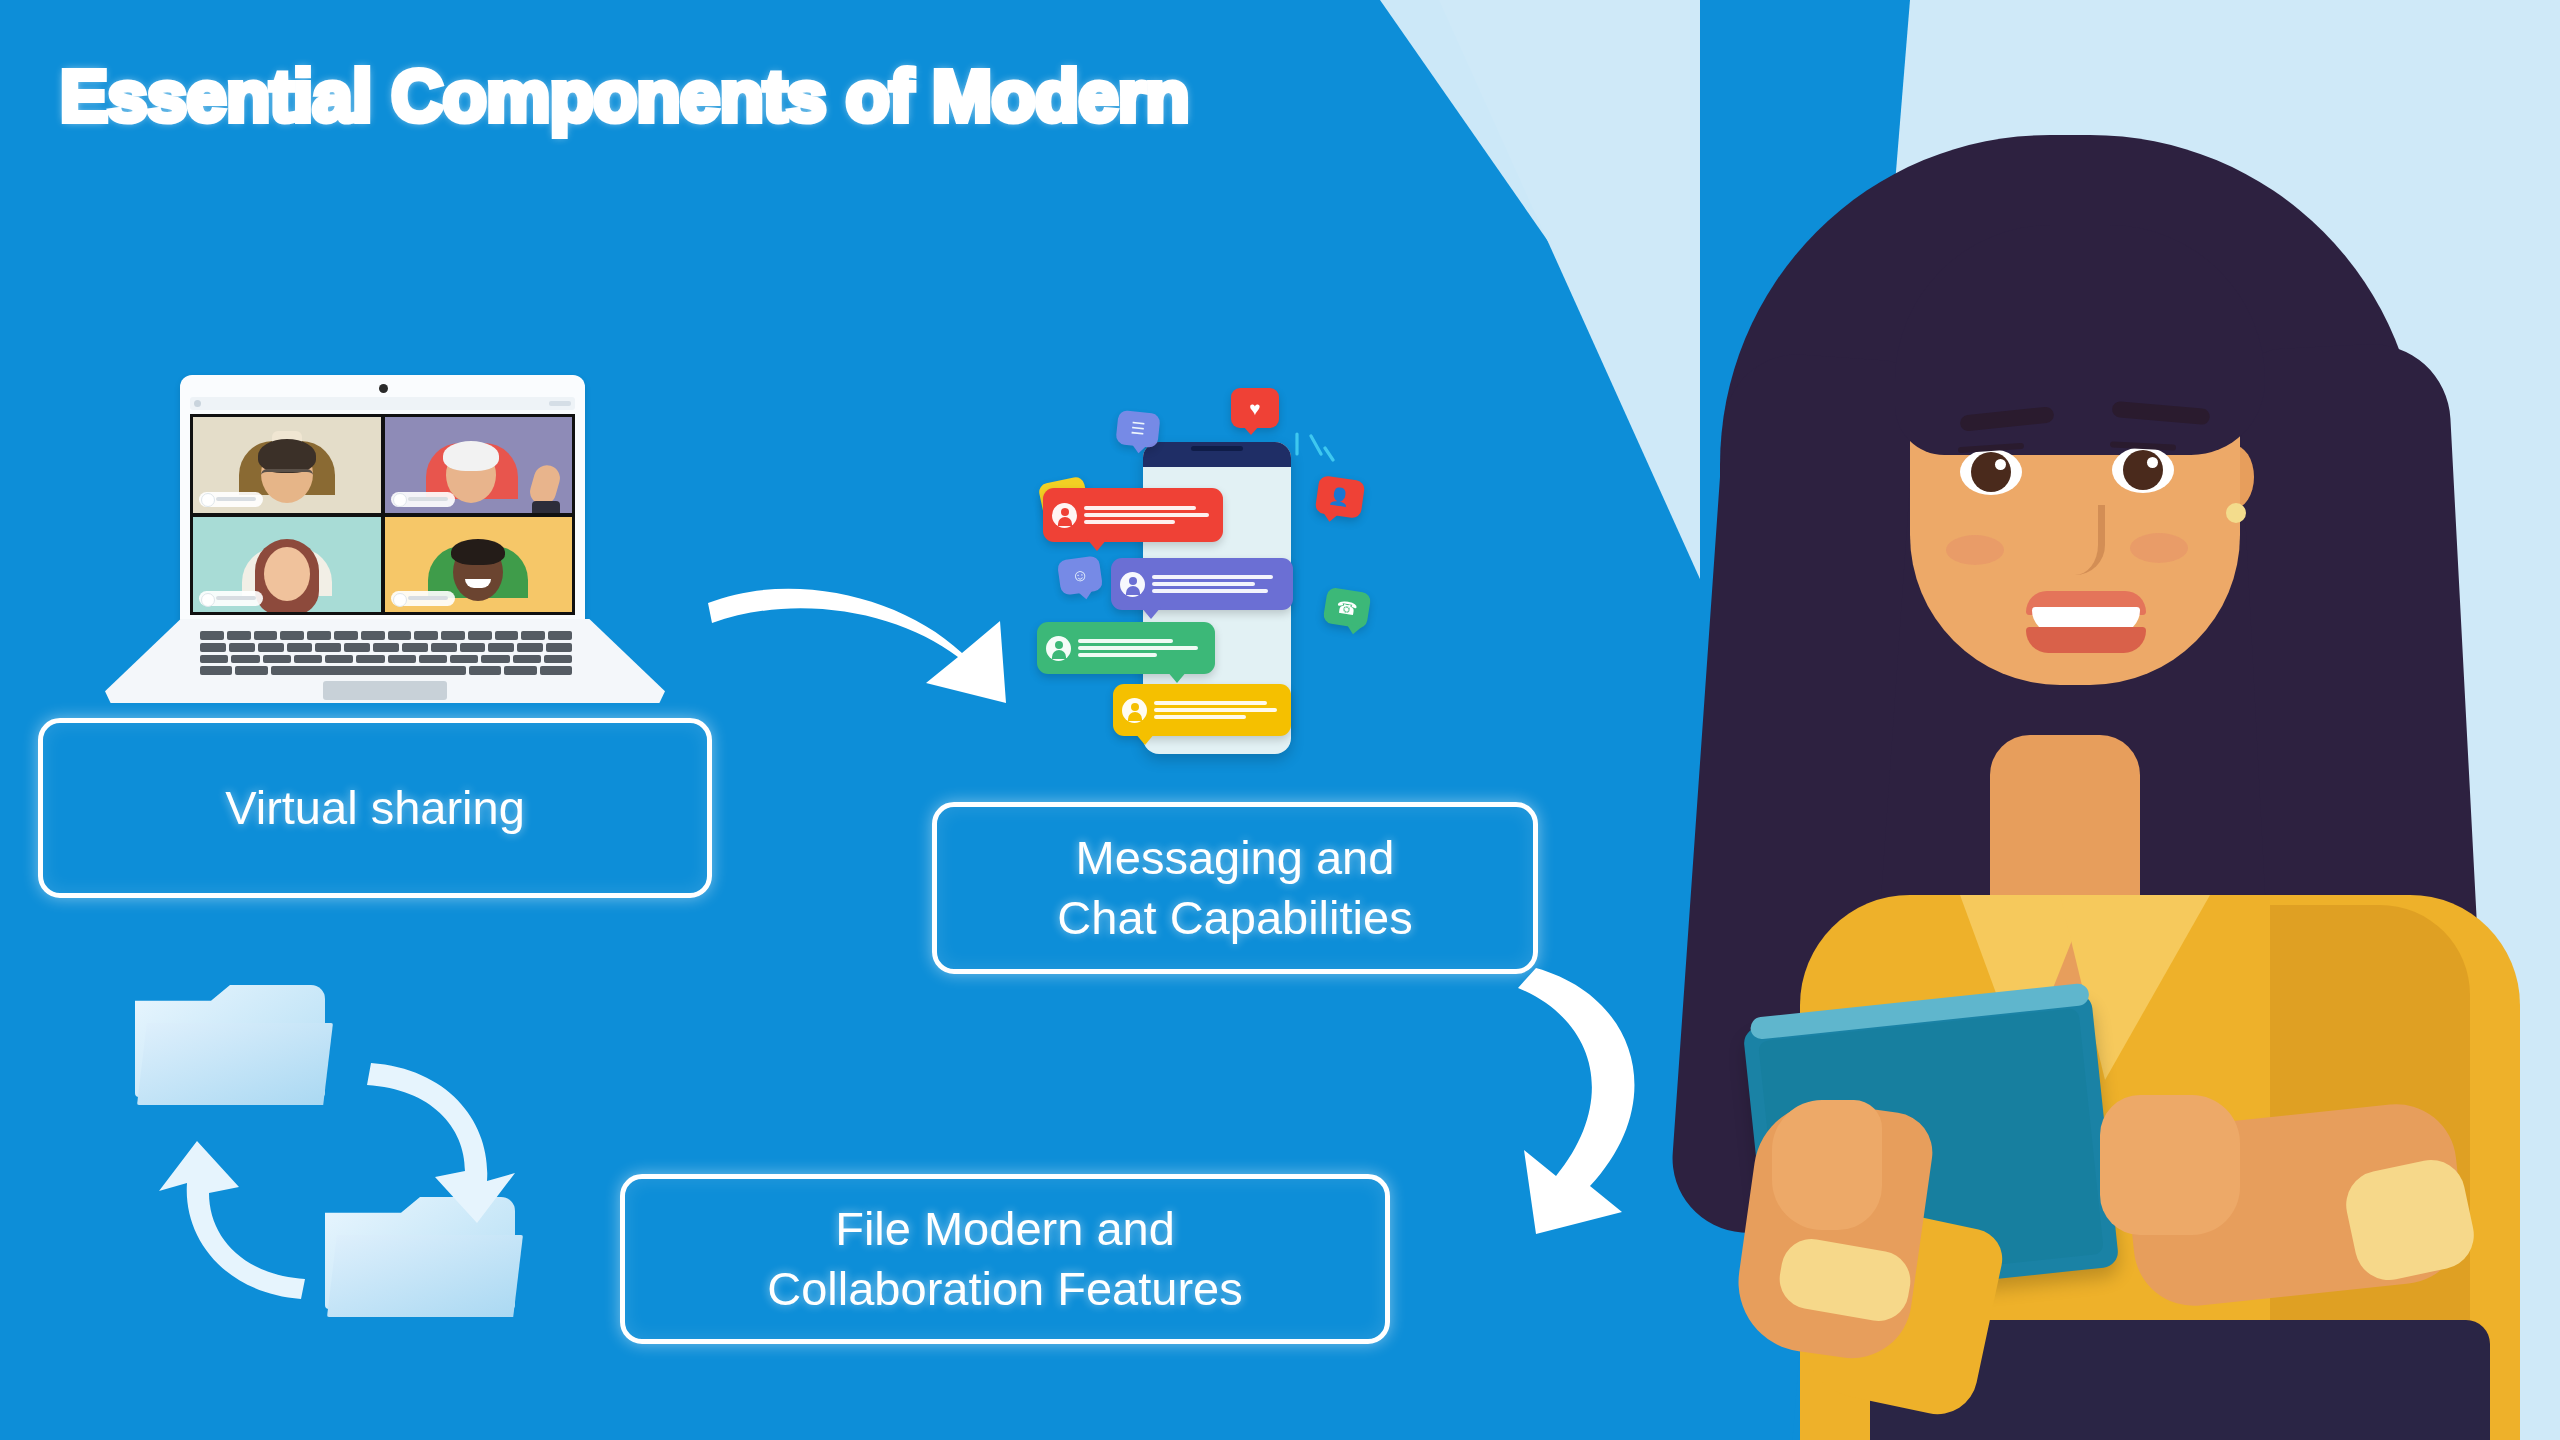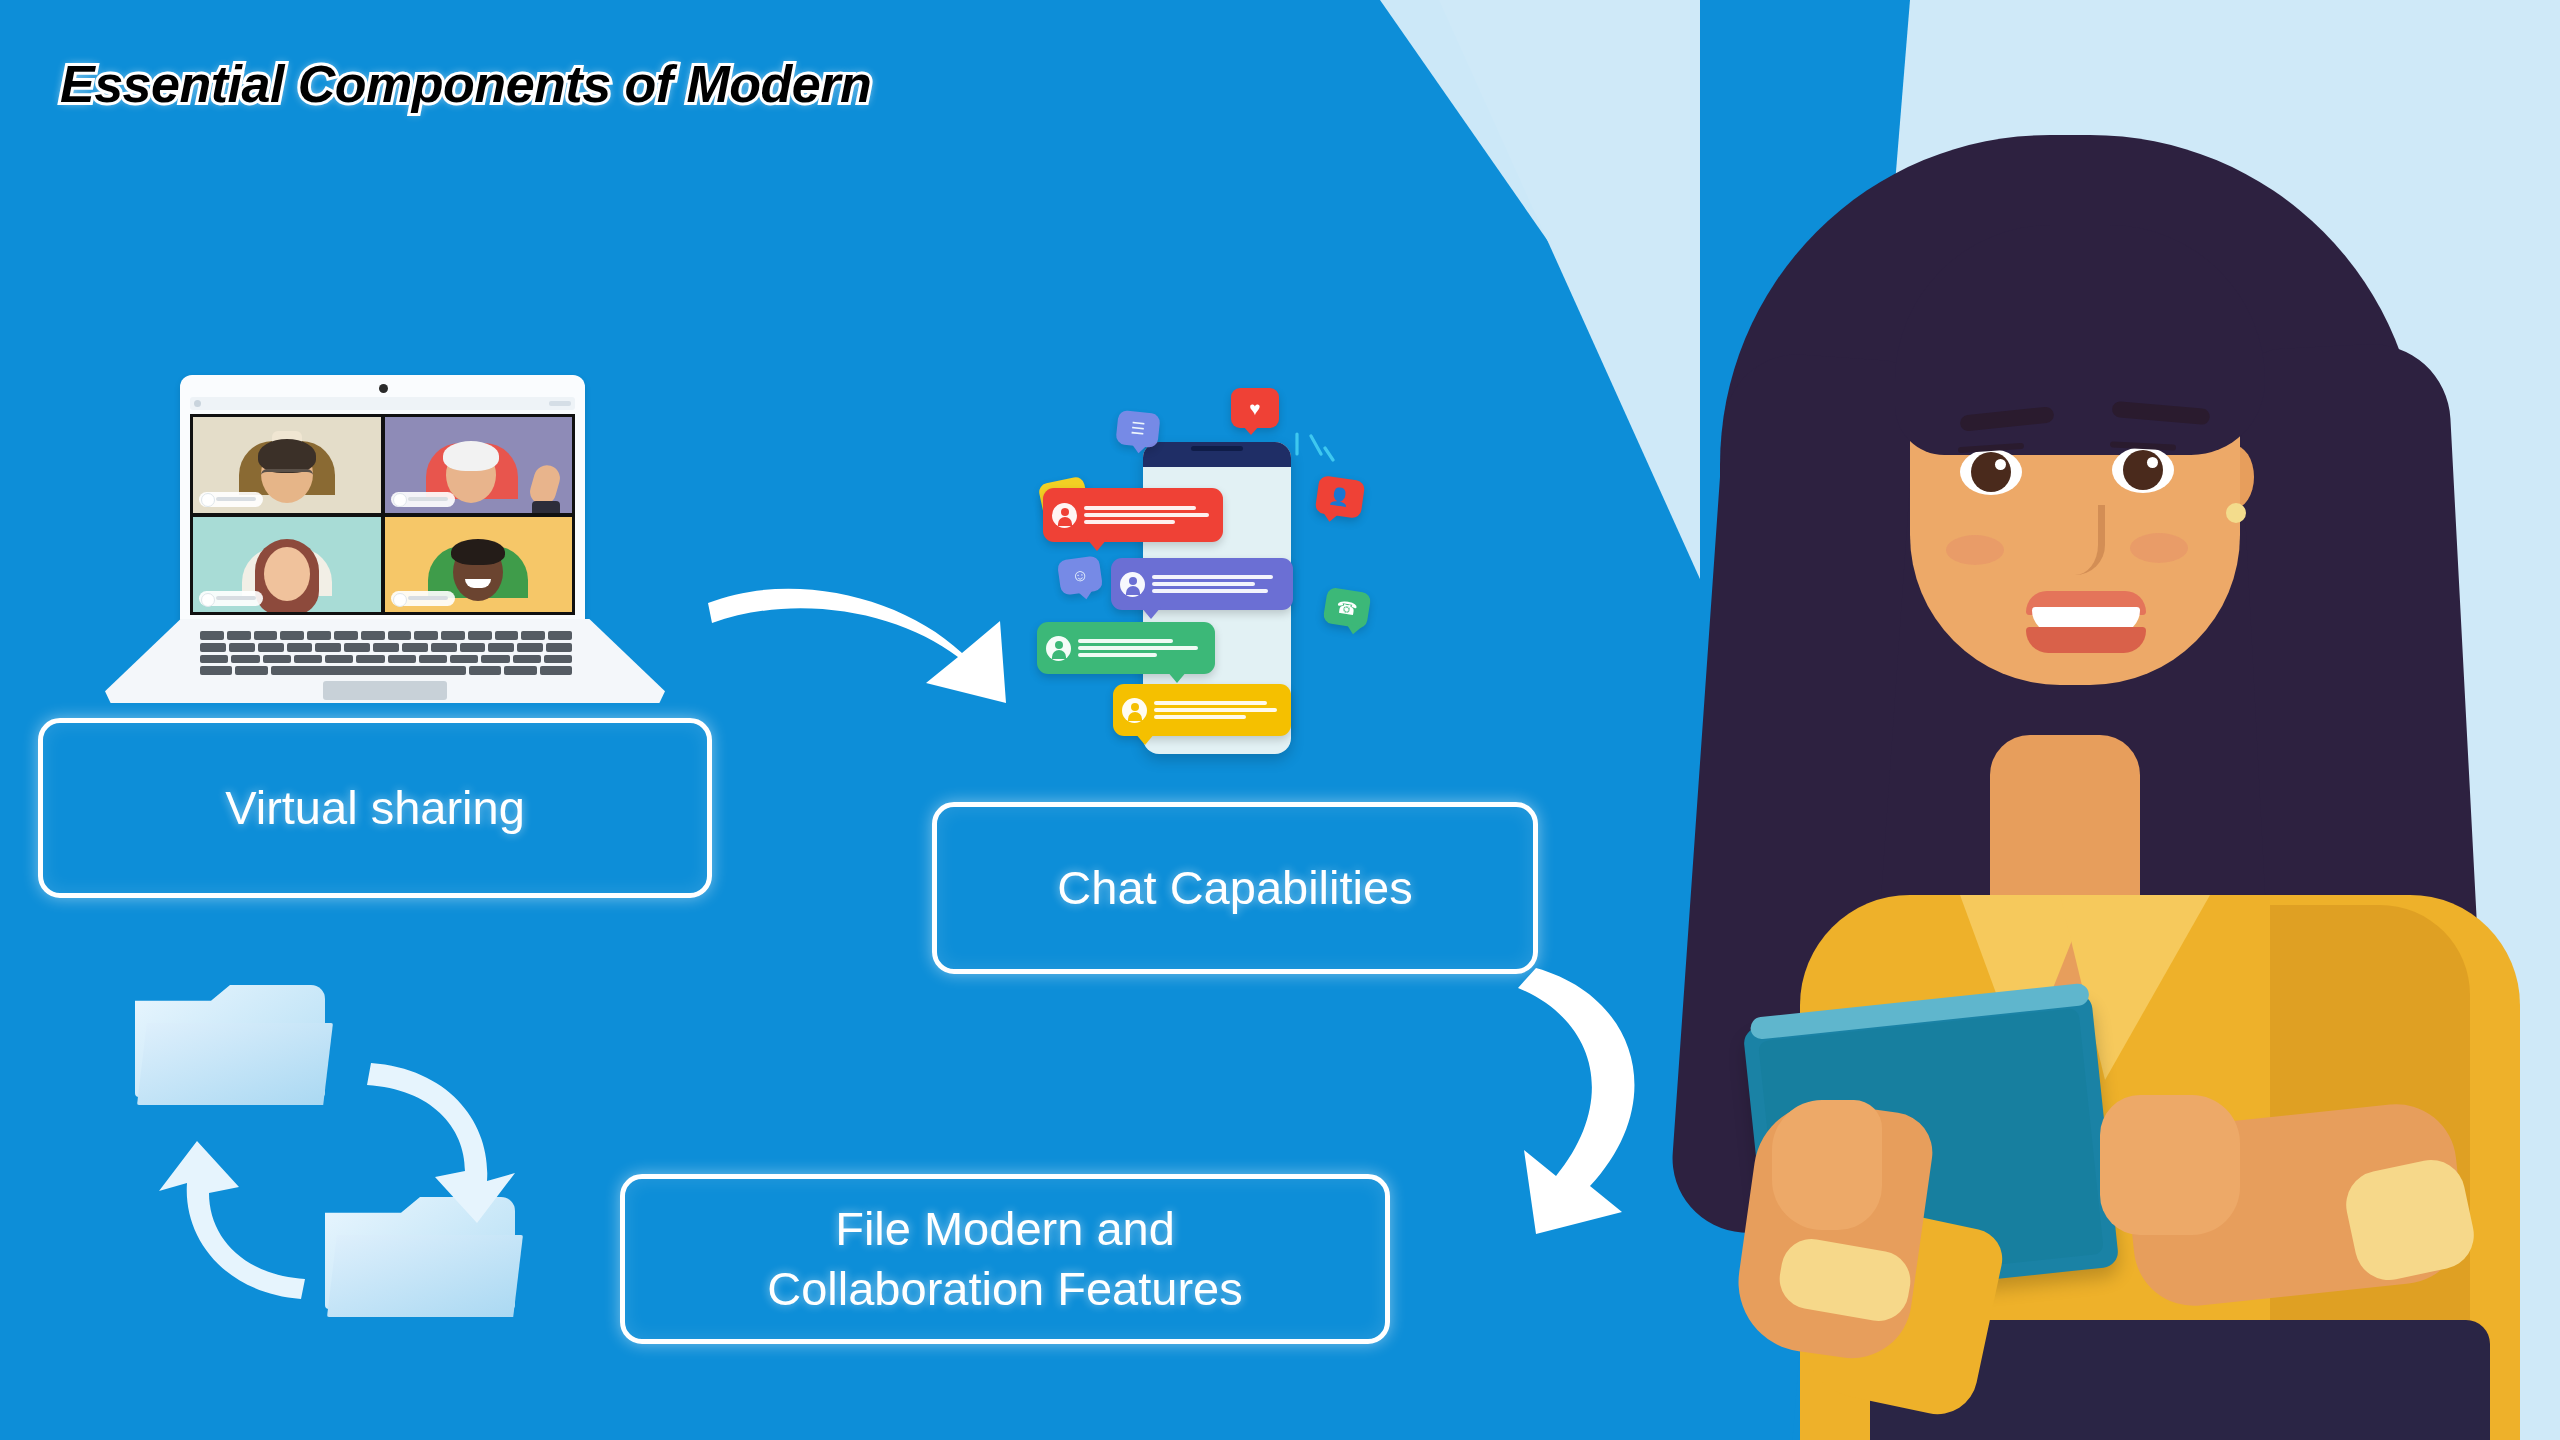--- a/index.html
+++ b/index.html
@@ -26,27 +26,26 @@
   }
   .bg-blue-wedge{
     position:absolute;top:0;left:1700px;width:420px;height:1440px;
     background:#0d8ed8;
     clip-path:polygon(0 0, 50% 0, 22% 100%, 0 100%);
   }
 
   
   .title{
     position:absolute;left:60px;top:52px;width:1950px;
-    font-size:52px;line-height:1.24;font-weight:bold;
+    font-size:72px;line-height:1.24;font-weight:bold;
     letter-spacing:-.5px;
-    color:#000000;
+    color:#ffffff;
     -webkit-text-stroke:6px #ffffff;
     paint-order:stroke fill;
     text-shadow:0 0 10px rgba(255,255,255,.85);
-    font-style:italic;
   }
   .title .ln{display:block;}
 
   
   .chip{
     position:absolute;
     border:5px solid #ffffff;
     border-radius:22px;
     background:rgba(13,142,216,.30);
     box-shadow:0 0 16px rgba(255,255,255,.45),
@@ -456,20 +455,21 @@
   </div>
 
   <div class="chip" id="chip-meetings">
     <div>
       <div>Virtual sharing</div>
     </div>
   </div>
 
   <div class="chip" id="chip-messaging">
     <div>
+      <div>Messaging and</div>
       <div>Chat Capabilities</div>
     </div>
   </div>
 
   <div class="chip" id="chip-files">
     <div>
       <div>File Modern and</div>
       <div>Collaboration Features</div>
     </div>
   </div>

